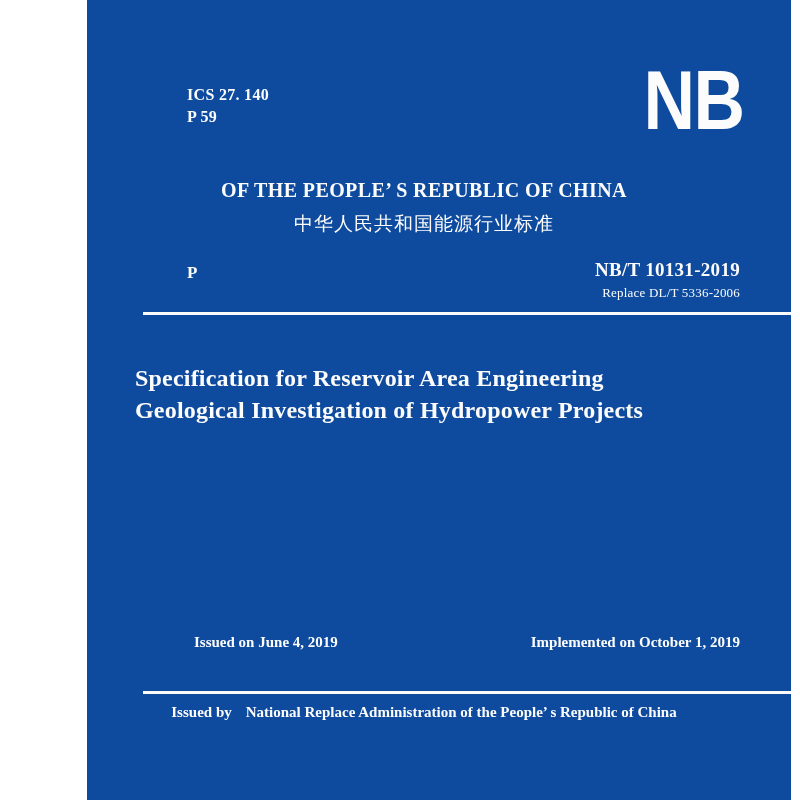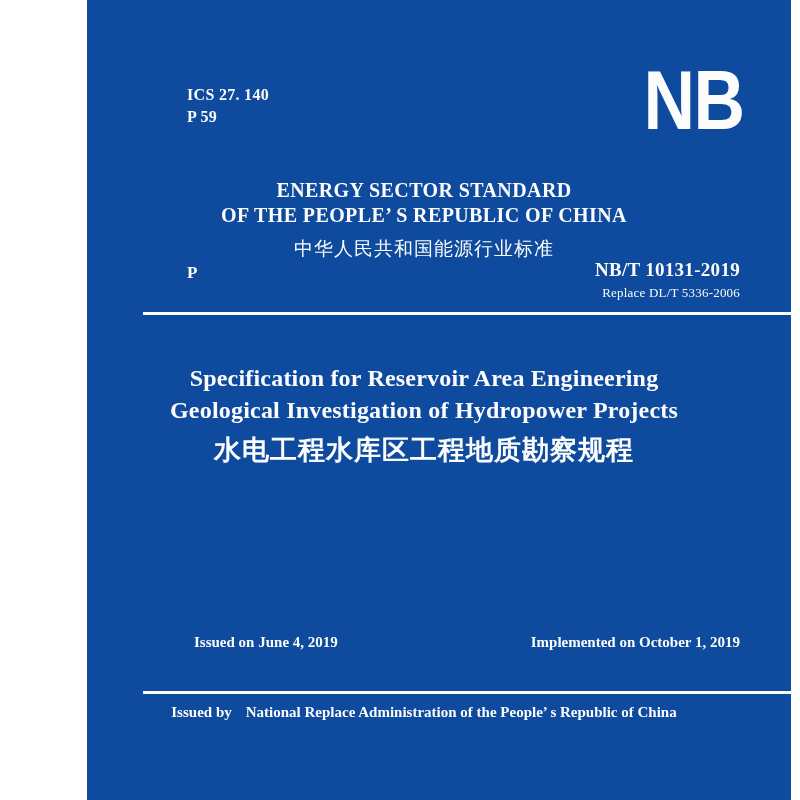--- a/index.html
+++ b/index.html
@@ -76,21 +76,20 @@
   .rule{
     height:2.5px;
     background:var(--ink);
   }
   .rule-top{left:56px; right:0; top:312px;}
   .rule-bottom{left:56px; right:0; top:691px;}
 
   
   .title-block{
     left:48px; top:362px; width:578px;
-    text-align:center;
   }
   .title-en{
     font-weight:bold; font-size:24px; line-height:32px;
     letter-spacing:0.2px;
   }
   .title-cn{
     margin-top:8px;
     font-family:"DejaVu Sans", sans-serif;
     font-weight:bold; font-size:27px; line-height:32px;
     letter-spacing:1px;
@@ -114,35 +113,33 @@
 <div class="cover">
 
   <div class="abs ics-block">
     <div>ICS 27. 140</div>
     <div>P 59</div>
   </div>
 
   <div class="abs nb-logo">NB</div>
 
   <div class="abs heading-block">
-    <div class="heading-en">ENERGY SECTOR STANDARD</div>
     <div class="heading-en">OF THE PEOPLE’ S REPUBLIC OF CHINA</div>
     <div class="heading-cn">中华人民共和国能源行业标准</div>
   </div>
 
   <div class="abs desig-prefix">P</div>
   <div class="abs desig-code">NB/T 10131-2019</div>
   <div class="abs desig-replaces">Replace DL/T 5336-2006</div>
 
   <div class="abs rule rule-top"></div>
 
   <div class="abs title-block">
     <div class="title-en">Specification for Reservoir Area Engineering</div>
     <div class="title-en">Geological Investigation of Hydropower Projects</div>
-    <div class="title-cn">水电工程水库区工程地质勘察规程</div>
   </div>
 
   <div class="abs dates-row">
     <span>Issued on June 4, 2019</span>
     <span>Implemented on October 1, 2019</span>
   </div>
 
   <div class="abs rule rule-bottom"></div>
 
   <div class="abs issued-by-row">

